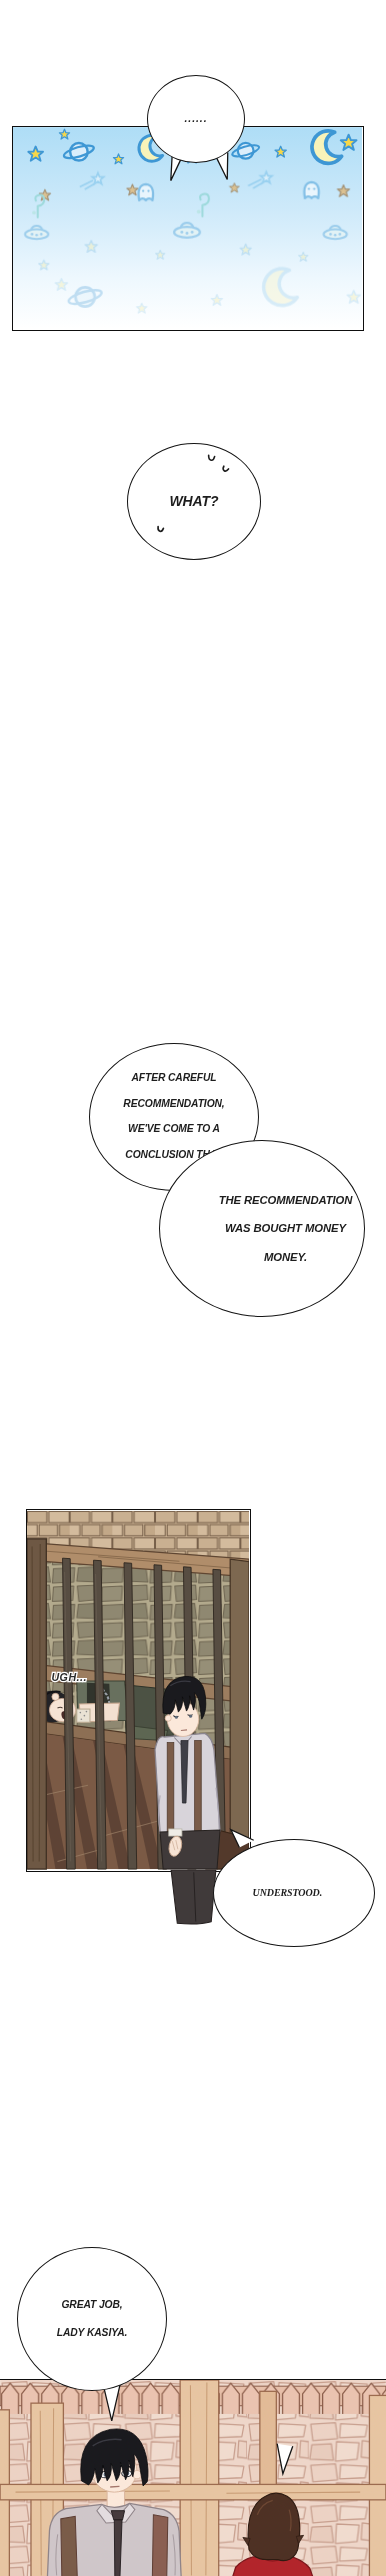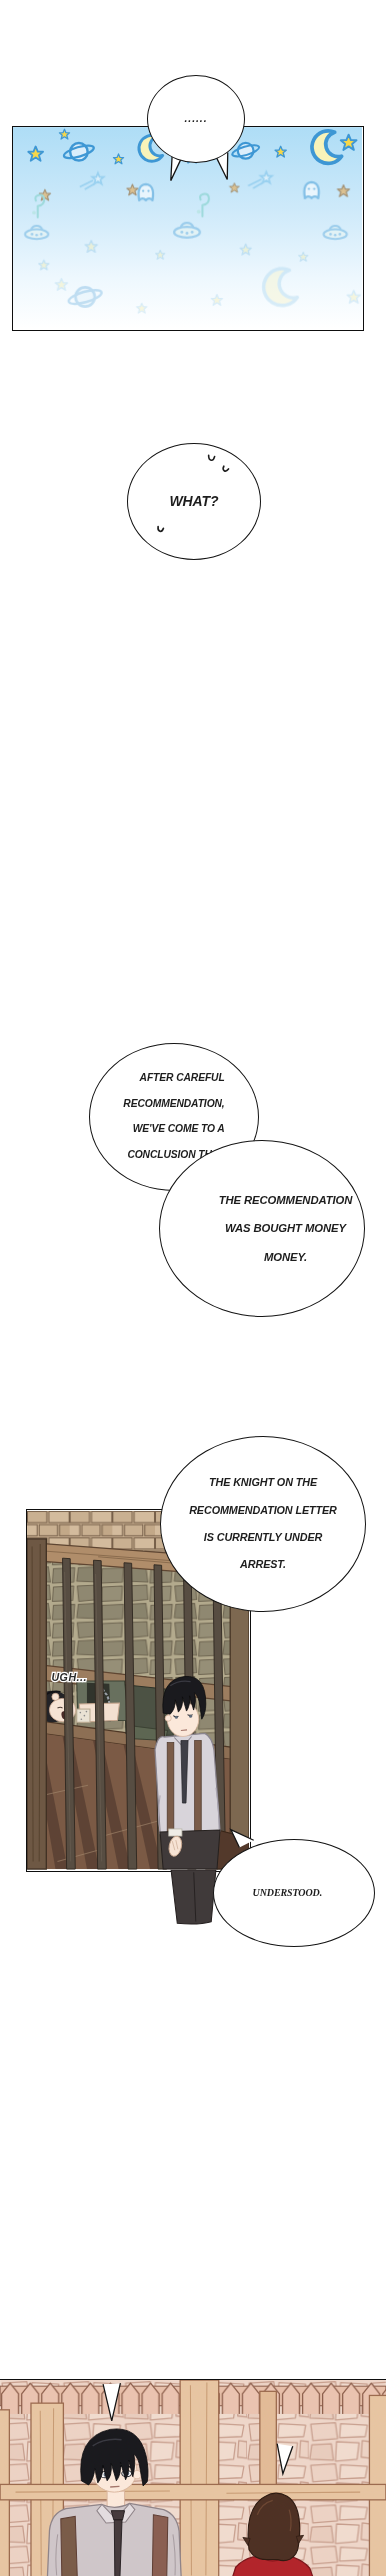--- a/index.html
+++ b/index.html
@@ -204,21 +204,21 @@
     <span class="btxt" style="font-size:14px;">WHAT?</span>
   </div>
   <svg class="marks" style="left:152px;top:451px;z-index:5;" width="88" height="88" viewBox="0 0 170 170">
     <g fill="none" stroke="#1e1e1e" stroke-width="3.2" stroke-linecap="round">
       <path d="M110,8 c-2,11 7,14 11,4" transform="rotate(-8 113 12)"></path>
       <path d="M138,30 c-2,9 6,12 10,3" transform="rotate(14 141 33)"></path>
       <path d="M12,146 c-2,10 6,13 10,4" transform="rotate(-4 15 149)"></path>
     </g>
   </svg>
 
-  <div class="bubble" style="left:89px;top:1043px;width:170px;height:148px;z-index:2;text-align:right;">
+  <div class="bubble" style="left:89px;top:1043px;width:170px;height:148px;z-index:2;">
     <span class="btxt" style="font-size:10.3px;"><span>AFTER CAREFUL</span><br>
       <span>RECOMMENDATION,</span><br>
       <span>WE'VE COME TO A</span><br>
       <span>CONCLUSION THAT</span></span>
   </div>
   <div class="bubble" style="left:159px;top:1140px;width:206px;height:177px;z-index:3;">
     <span class="btxt" style="font-size:11.3px;margin-left:47px;"><span>THE RECOMMENDATION</span><br>
       <span>WAS BOUGHT MONEY</span><br>
       <span>MONEY.</span></span>
   </div>
@@ -324,26 +324,20 @@
 
       <text x="48" y="334" font-family="Liberation Sans, DejaVu Sans, sans-serif" font-size="21" font-style="italic" font-weight="bold" fill="#2b2b2b" stroke="#ffffff" stroke-width="5" paint-order="stroke" letter-spacing="1">UGH...</text>
     </svg>
   </div>
 
   <svg class="tail" style="left:167px;top:1870px;z-index:2;" width="54" height="58" viewBox="0 0 105 112">
     <path d="M8,0 L95,0 L86,100 Q60,107 20,103 Z" fill="#403a3a" stroke="#241f1f" stroke-width="2"></path>
     <path d="M52,4 L56,100" stroke="#241f1f" stroke-width="1.8" fill="none"></path>
   </svg>
 
-  <div class="bubble" style="left:160px;top:1436px;width:206px;height:176px;z-index:4;">
-    <span class="btxt" style="font-size:10.8px;"><span>THE KNIGHT ON THE</span><br>
-      <span>RECOMMENDATION LETTER</span><br>
-      <span>IS CURRENTLY UNDER</span><br>
-      <span>ARREST.</span></span>
-  </div>
 
   <div class="bubble" style="left:213px;top:1839px;width:162px;height:108px;z-index:4;padding-right:13.4px;">
     <span class="btxt" style="font-size:10px;font-family:Liberation Serif, serif;">UNDERSTOOD.</span>
   </div>
   <svg class="tail" style="left:227px;top:1824px;z-index:5;" width="31" height="28" viewBox="0 0 60 55">
     <path d="M24,46 L7,11 L52,32" fill="#ffffff" stroke="#141414" stroke-width="2.5"></path>
   </svg>
 
   <div class="panel" style="left:-1.5px;top:2379px;width:389px;height:199px;border-bottom:none;">
     <svg width="386" height="197" viewBox="0 0 750 383">
@@ -409,19 +403,23 @@
         <path d="M484,330 Q474,248 516,226 Q536,214 558,226 Q590,246 580,322 Q578,340 564,348 Q552,354 540,349 L518,349 Q494,349 484,330 Z" fill="#4e3124" stroke="#2e1b12" stroke-width="2.2"></path>
         <path d="M500,262 Q508,240 530,234 M562,252 Q568,272 564,294" fill="none" stroke="#6d4733" stroke-width="2.5"></path>
         <path d="M482,322 L472,306 L486,308 Z M580,318 L590,302 L576,304 Z" fill="#4e3124" stroke="#2e1b12" stroke-width="1.5"></path>
       </g>
     </svg>
   </div>
 
   <svg class="tail" style="left:98px;top:2379px;z-index:3;" width="28" height="47" viewBox="0 0 55 92">
     <path d="M10,10 L27,82 L44,8" fill="#ffffff" stroke="#141414" stroke-width="2.5"></path>
   </svg>
+  <div class="bubble" style="left:17px;top:2247px;width:150px;height:144px;z-index:4;">
+    <span class="btxt" style="font-size:10.3px;line-height:1.35;"><span>GREAT JOB,</span><br>
+      <span>LADY KASIYA.</span></span>
+  </div>
 
   <svg class="tail" style="left:273px;top:2439px;z-index:3;" width="26" height="39" viewBox="0 0 50 75">
     <path d="M8,9 L19,67 L38,14" fill="#ffffff" stroke="#141414" stroke-width="2.5"></path>
   </svg>
 
 </div>
 
 
 </body></html>

